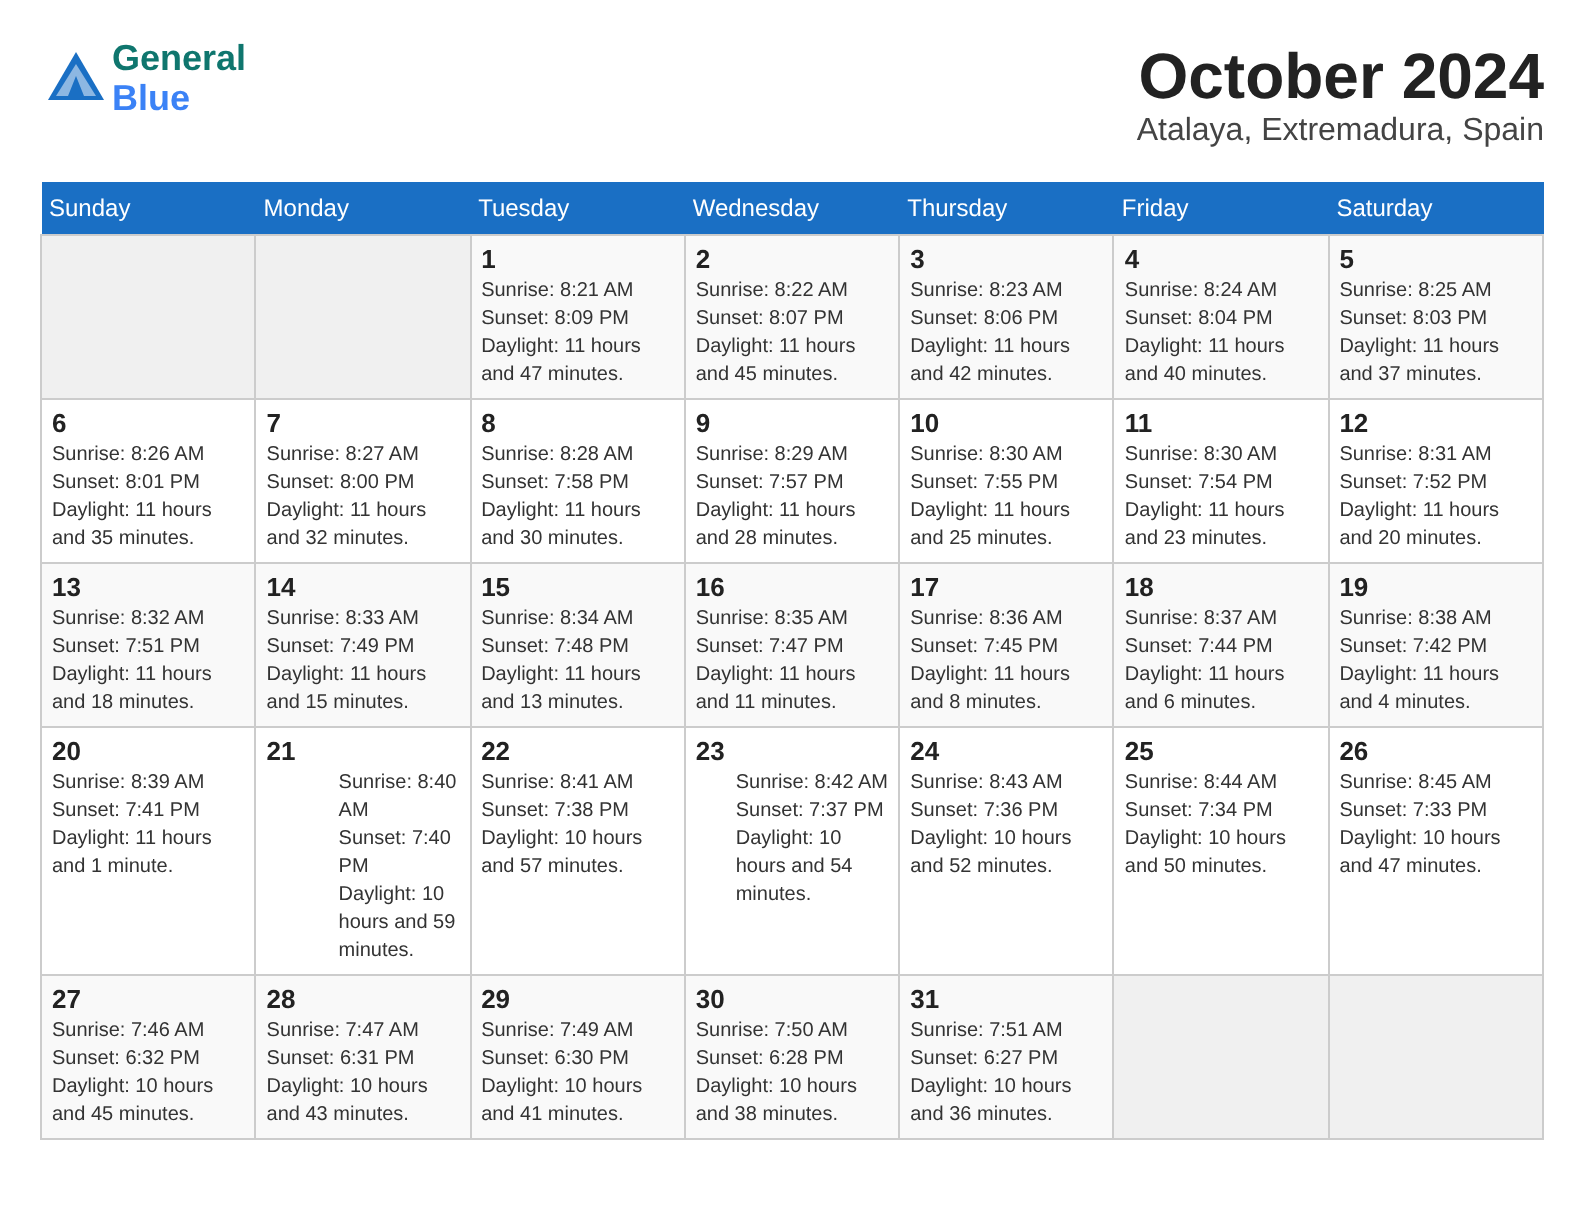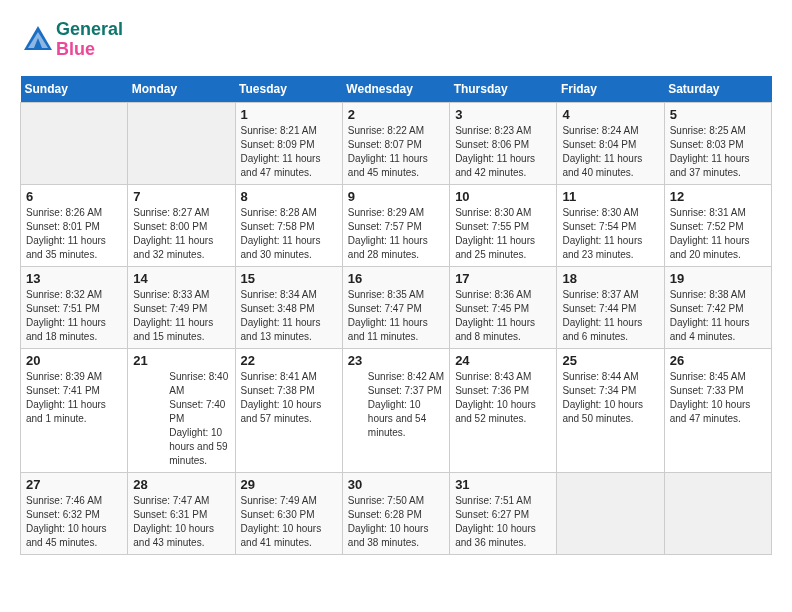--- a/index.html
+++ b/index.html
@@ -21,21 +21,21 @@
       align-items: center;
     }
     .logo-text {
       display: flex;
       flex-direction: column;
       font-size: 18px;
       font-weight: bold;
       line-height: 1.1;
     }
     .logo-general { color: #0f766e; }
-    .logo-blue { color: #ec4899; }
+    .logo-blue { color: #3b82f6; }
     .title-block {
       text-align: right;
     }
     .month-title {
       font-size: 32px;
       font-weight: bold;
       color: #222;
     }
     .location-title {
       font-size: 16px;
@@ -45,21 +45,21 @@
       width: 100%;
       border-collapse: collapse;
       font-size: 11px;
     }
     thead tr th {
       background-color: #1a6fc4;
       color: #fff;
       padding: 6px 4px;
       text-align: left;
       font-size: 12px;
-      font-weight: bold;
+      font-weight: normal;
     }
     tbody tr td {
       border: 1px solid #ccc;
       vertical-align: top;
       padding: 4px 5px;
       width: 107px;
       min-height: 80px;
       color: #333;
       background: #fff;
     }
@@ -92,20 +92,24 @@
   <div class="logo">
     <svg width="36" height="36" viewBox="0 0 36 36">
       <polygon points="18,4 32,28 4,28" fill="#1a6fc4"></polygon>
       <polygon points="18,10 28,26 22,26 18,16 14,26 8,26" fill="#fff" opacity="0.5"></polygon>
     </svg>
     <div class="logo-text">
       <span class="logo-general">General</span>
       <span class="logo-blue">Blue</span>
     </div>
   </div>
+  <div class="title-block">
+    <div class="month-title">October 2024</div>
+    <div class="location-title">Atalaya, Extremadura, Spain</div>
+  </div>
 </div>
 
 <table>
   <thead>
     <tr>
     <th>Sunday</th>
         <th>Monday</th>
         <th>Tuesday</th>
         <th>Wednesday</th>
         <th>Thursday</th>
@@ -201,21 +205,21 @@
         </td>
         <td>
           <span class="day-number">14</span>
           <div class="day-info" style="white-space: pre-line;">Sunrise: 8:33 AM
 Sunset: 7:49 PM
 Daylight: 11 hours and 15 minutes.</div>
         </td>
         <td>
           <span class="day-number">15</span>
           <div class="day-info" style="white-space: pre-line;">Sunrise: 8:34 AM
-Sunset: 3:48 PM
+Sunset: 7:48 PM
 Daylight: 11 hours and 13 minutes.</div>
         </td>
         <td>
           <span class="day-number">16</span>
           <div class="day-info" style="white-space: pre-line;">Sunrise: 8:35 AM
 Sunset: 7:47 PM
 Daylight: 11 hours and 11 minutes.</div>
         </td>
         <td>
           <span class="day-number">17</span>

